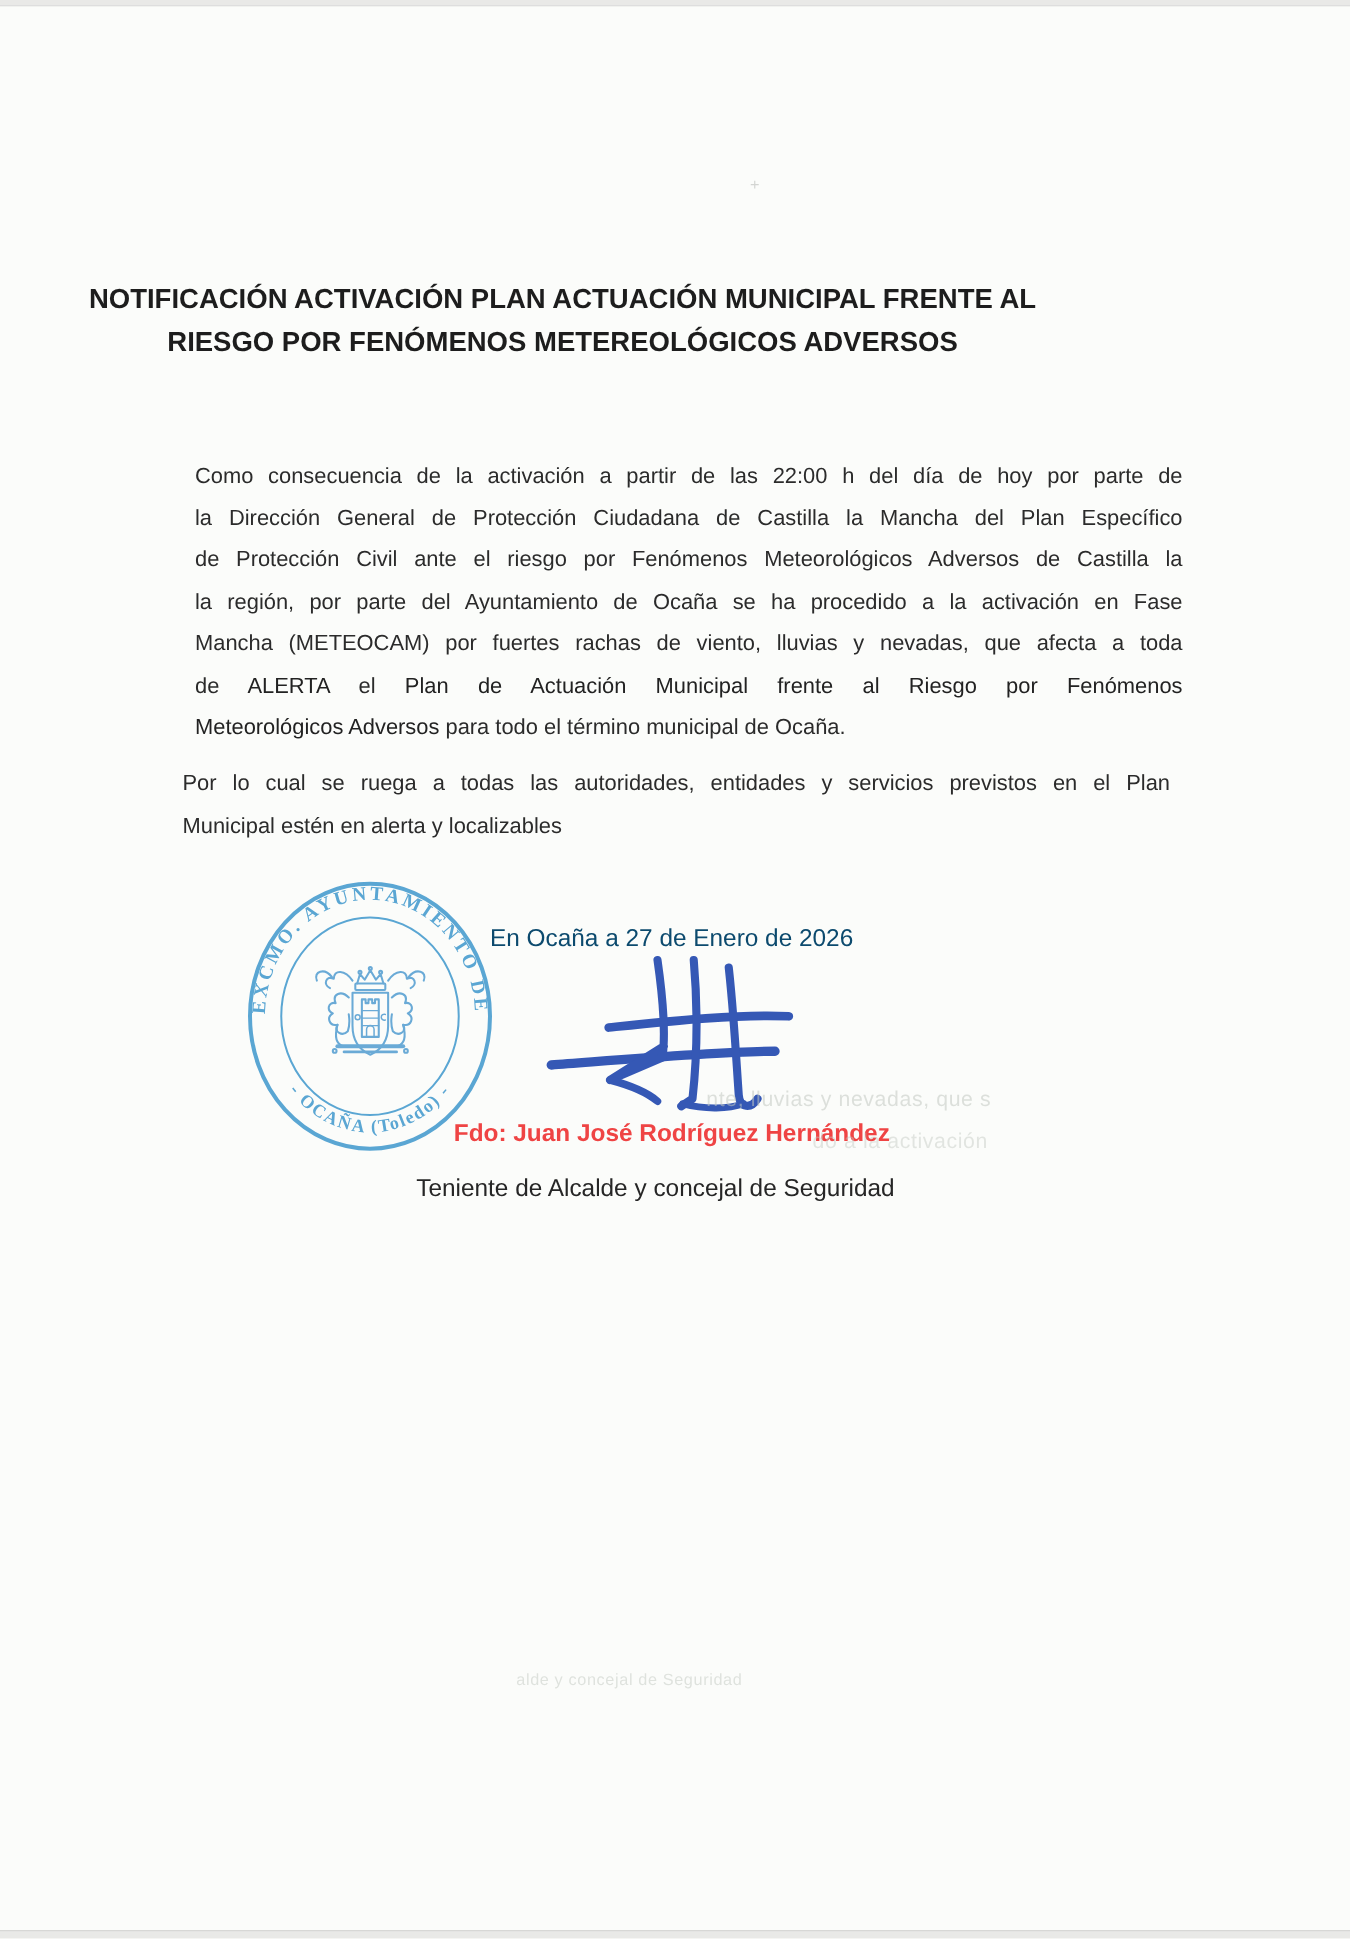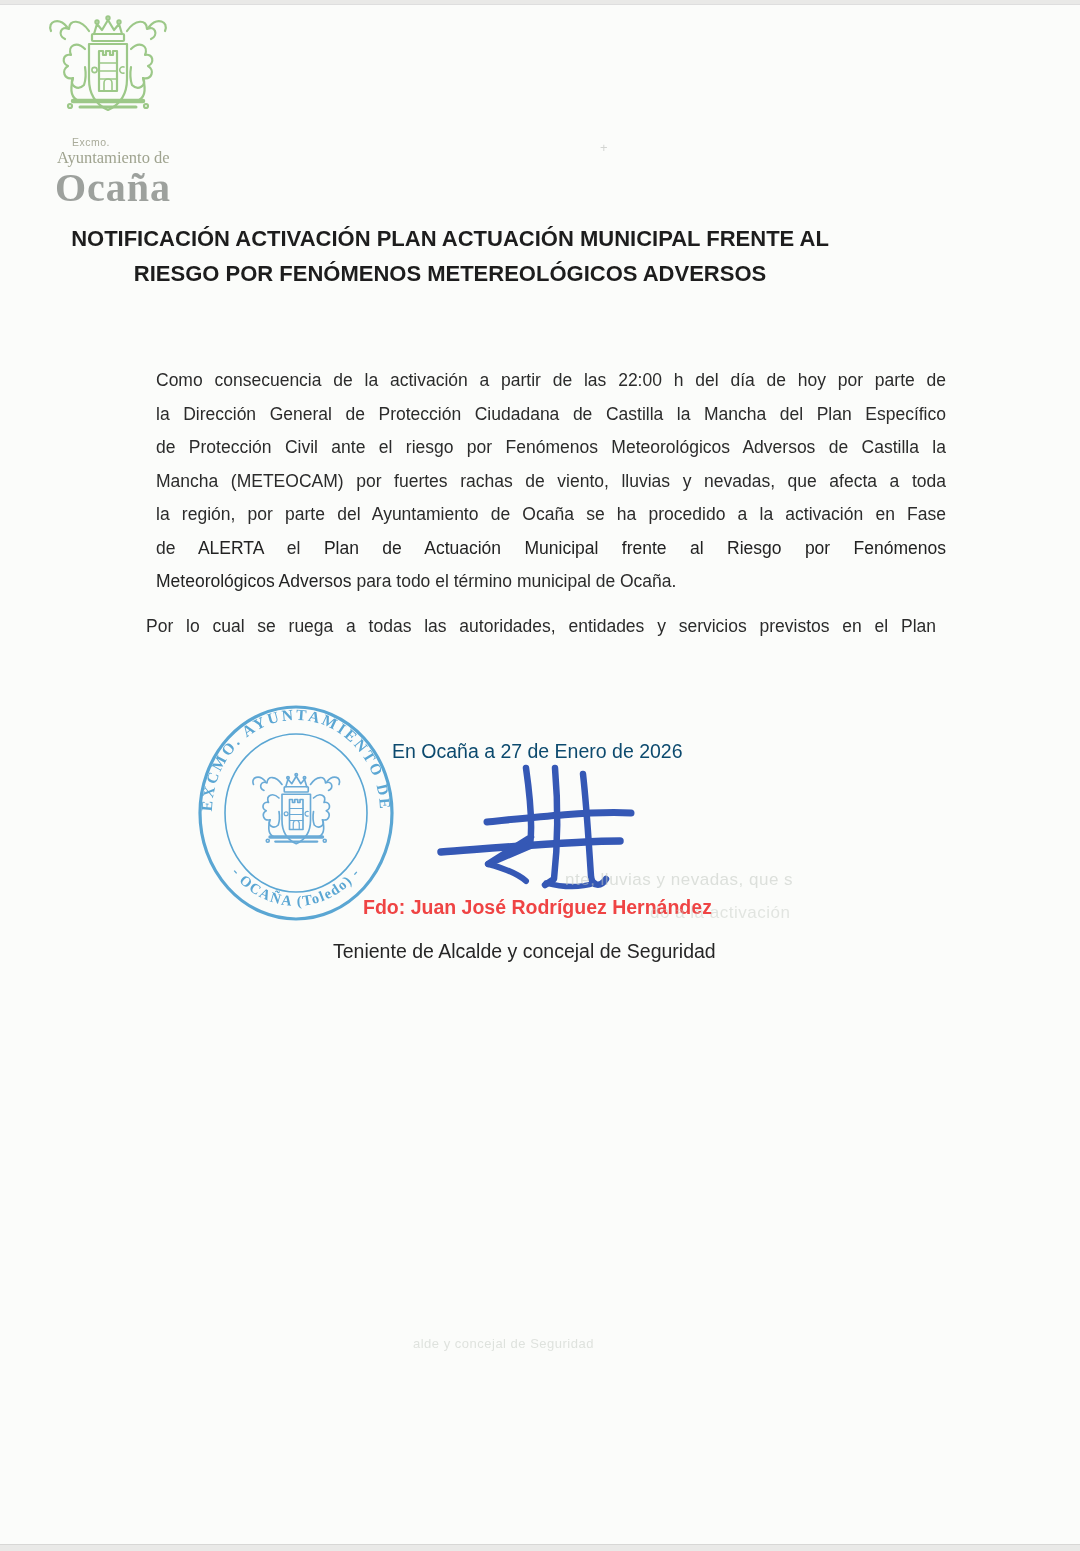--- a/index.html
+++ b/index.html
@@ -81,45 +81,38 @@
         <path d="M40 88 H110" stroke-width="4.5"></path>
         <path d="M47 94 H103" stroke-width="3"></path>
         <circle cx="37" cy="93" r="2"></circle>
           <circle cx="113" cy="93" r="2"></circle>
       </g>
     </defs>
   </svg>
 
   <div class="edge-band top"></div>
 
-  <div class="logo">
-    <svg width="150" height="122" viewBox="0 0 150 120" style="color:#9cc888">
-      <use href="#crest"></use>
-    </svg>
-    <div class="logo-excmo">Excmo.</div>
-    <div class="logo-ayto">Ayuntamiento de</div>
-    <div class="logo-ocana">Ocaña</div>
-  </div>
 
   <div class="plus-mark">+</div>
 
   <h1 class="title"><span>NOTIFICACIÓN ACTIVACIÓN PLAN ACTUACIÓN MUNICIPAL FRENTE AL</span><br><span>RIESGO POR FENÓMENOS METEREOLÓGICOS ADVERSOS</span></h1>
 
   <div class="para p1">
     <div class="jline">Como consecuencia de la activación a partir de las 22:00 h del día de hoy por parte de</div>
     <div class="jline">la Dirección General de Protección Ciudadana de Castilla la Mancha del Plan Específico</div>
     <div class="jline">de Protección Civil ante el riesgo por Fenómenos Meteorológicos Adversos de Castilla la</div>
+    <div class="jline">la región, por parte del Ayuntamiento de Ocaña se ha procedido a la activación en Fase</div>
     <div class="jline">Mancha (METEOCAM) por fuertes rachas de viento, lluvias y nevadas, que afecta a toda</div>
-    <div class="jline">la región, por parte del Ayuntamiento de Ocaña se ha procedido a la activación en Fase</div>
     <div class="jline"><span>de </span><b>ALERTA</b><span> el </span><b>Plan de Actuación Municipal frente al Riesgo por Fenómenos</b></div>
     <div class="lline"><b>Meteorológicos Adversos</b><span> para todo el término municipal de Ocaña.</span></div>
   </div>
 
   <div class="para p2">
     <div class="jline">Por lo cual se ruega a todas las autoridades, entidades y servicios previstos en el Plan</div>
+    <div class="lline">Municipal estén en alerta y localizables</div>
   </div>
 
   <svg class="stamp" width="200" height="222" viewBox="0 0 200 220">
     <defs>
       <path id="arcTop" d="M 23.9 149.3 A 84 93 0 1 1 176.1 149.3"></path>
       <path id="arcBottom" d="M 27.3 156.5 A 84 93 0 0 0 172.7 156.5"></path>
     </defs>
     <ellipse cx="100" cy="110" rx="96" ry="106" fill="none" stroke="#4d9fd0" stroke-width="3.2"></ellipse>
     <ellipse cx="100" cy="110" rx="71" ry="79" fill="none" stroke="#4d9fd0" stroke-width="1.6"></ellipse>
     <text class="stamp-arc-text" font-size="15.5" letter-spacing="2.5" fill="#4d9fd0" text-anchor="middle"><textPath href="#arcTop" startOffset="50%">EXCMO. AYUNTAMIENTO DE</textPath></text>

